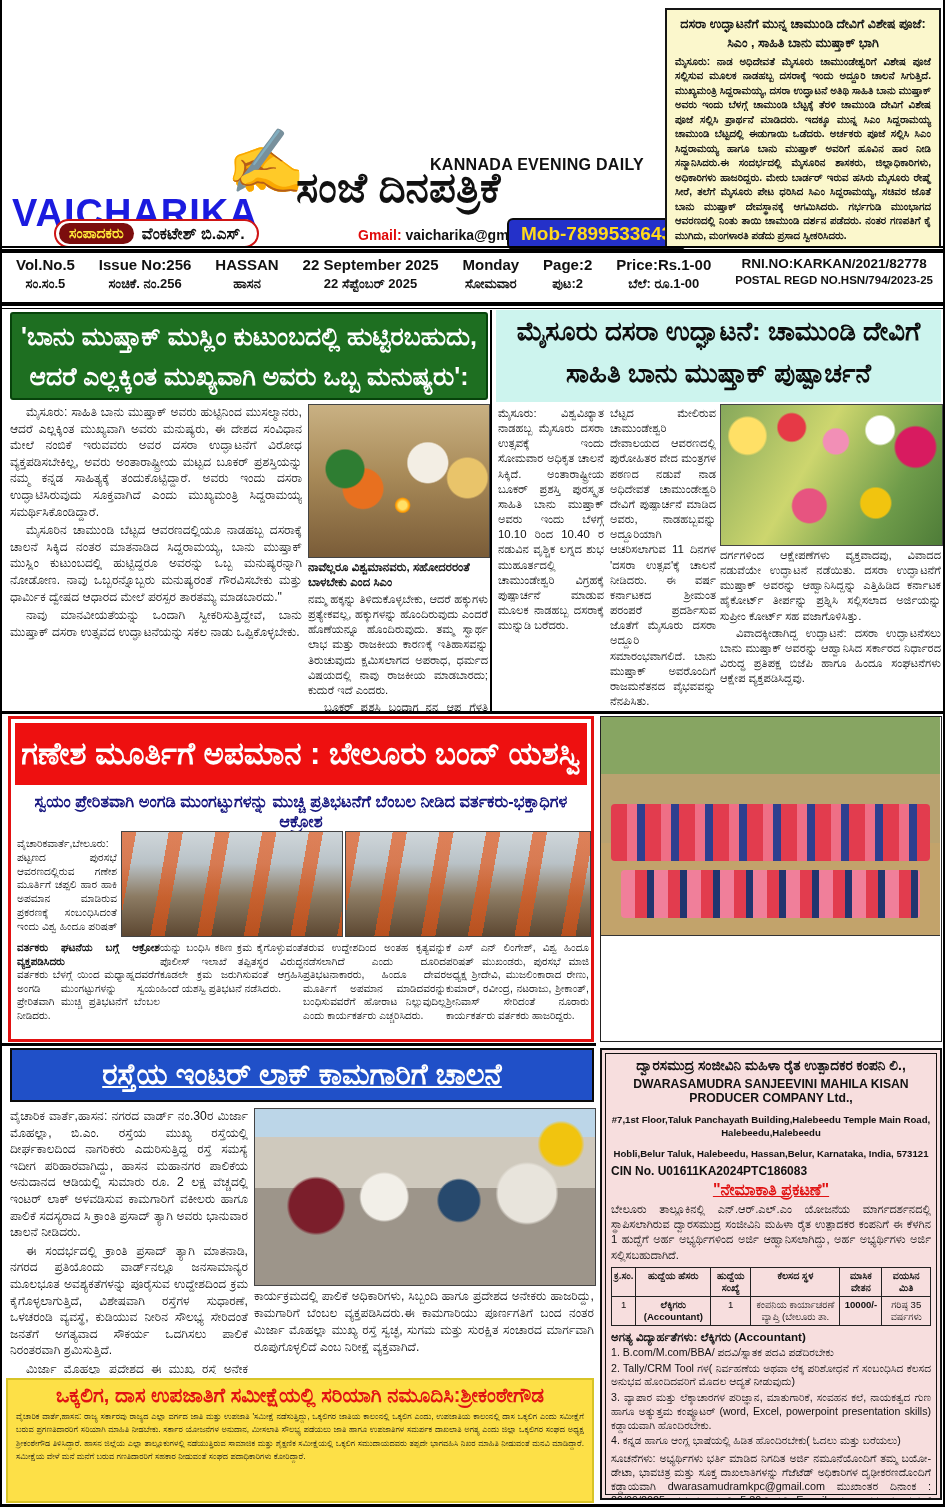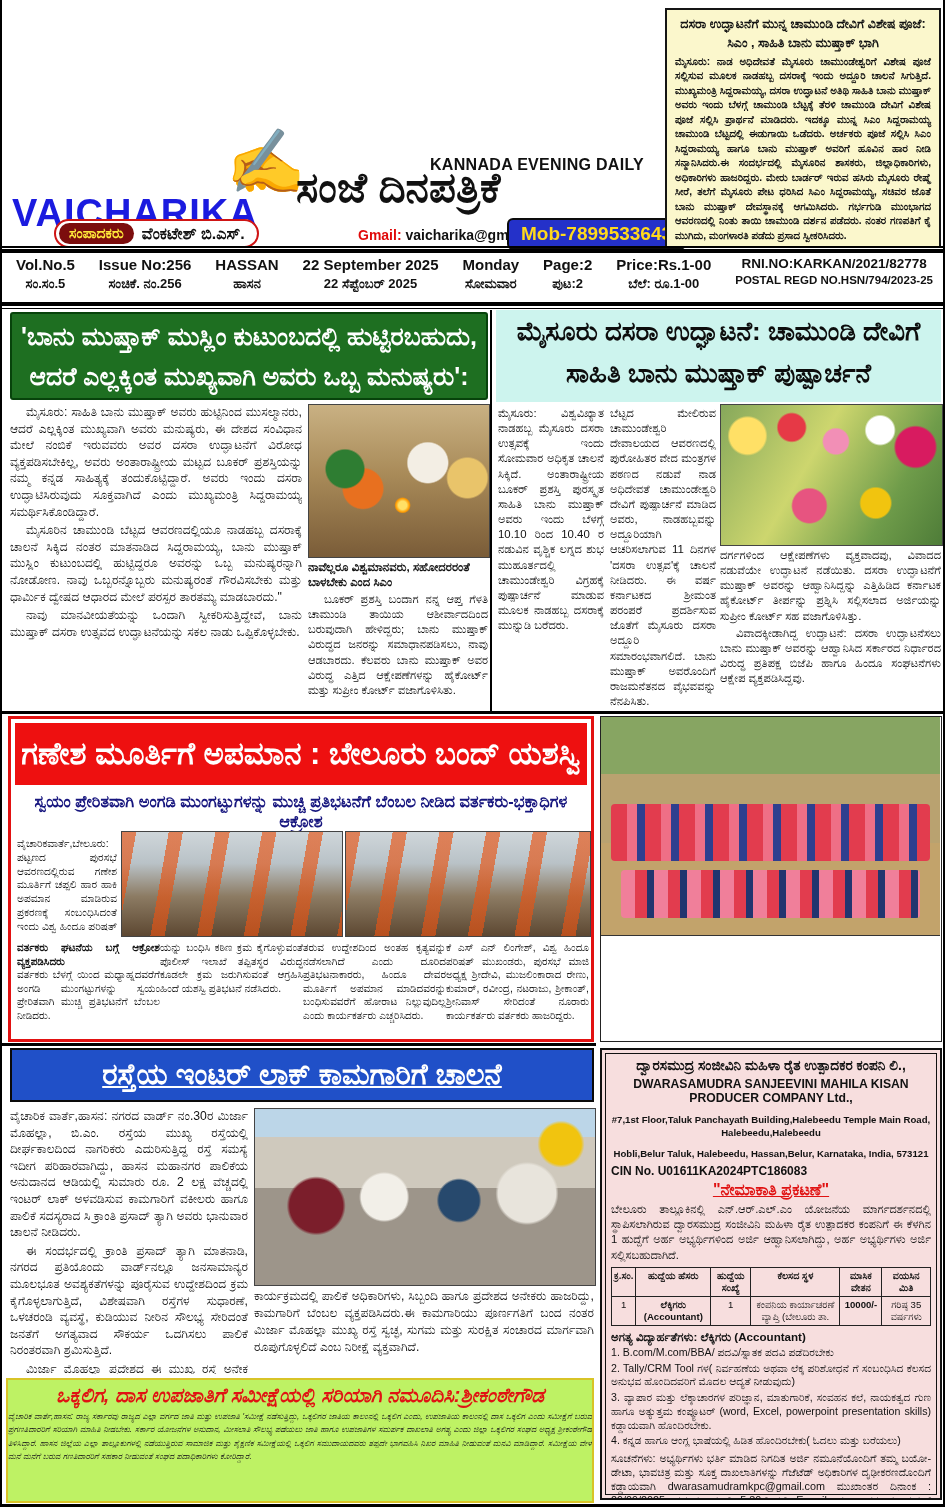--- a/index.html
+++ b/index.html
@@ -73,22 +73,22 @@
   .adbox .ttl{color:#e01212;font-weight:bold;font-size:16px;text-align:center;text-decoration:underline;margin:3px 0;}
   .adbox .para{font-size:11.3px;line-height:1.35;text-align:justify;}
   .adtable{width:100%;border-collapse:collapse;margin-top:4px;}
   .adtable th,.adtable td{border:1px solid #222;font-size:9.6px;padding:2px 2px;vertical-align:top;}
   .adtable th{font-weight:bold;text-align:center;}
   .adtable td{text-align:center;}
   .adbox .q{font-size:11.6px;font-weight:bold;margin-top:4px;}
   .adbox .li{font-size:10.6px;line-height:1.3;text-align:justify;margin-top:2px;}
   .adbox .notes{font-size:10.8px;line-height:1.3;text-align:justify;margin-top:3px;}
   
-  .ybox{left:4px;top:1378px;width:588px;height:125px;background:#bef264;border:2px solid #d8c427;
-        padding:3px 0;overflow:hidden;font-style:italic;}
+  .ybox{left:4px;top:1378px;width:588px;height:125px;background:#fde047;border:2px solid #d8c427;
+        padding:3px 8px;overflow:hidden;}
   .ybox .h{color:#e01313;font-weight:bold;font-size:20px;text-align:center;line-height:1.2;}
   .ybox .b{font-size:8.2px;line-height:1.62;text-align:justify;margin-top:3px;color:#1c1c1c;}
   
   .ph-lamp{background:
     radial-gradient(circle at 52% 66%, #ffe066 0 3%, #ff9a00 5%, rgba(0,0,0,0) 6%),
     radial-gradient(circle at 20% 42%, #2e7d32 0 11%, rgba(0,0,0,0) 12%),
     radial-gradient(circle at 30% 55%, #e8701f 0 13%, rgba(0,0,0,0) 14%),
     radial-gradient(circle at 66% 38%, #f3eee4 0 13%, rgba(0,0,0,0) 14%),
     radial-gradient(circle at 88% 48%, #e9c46a 0 11%, rgba(0,0,0,0) 12%),
     linear-gradient(180deg,#c9b183 0%,#a98b59 45%,#7a5c38 100%);}
@@ -183,20 +183,21 @@
 
   <div class="abs hl-green">'ಬಾನು ಮುಷ್ತಾಕ್ ಮುಸ್ಲಿಂ ಕುಟುಂಬದಲ್ಲಿ ಹುಟ್ಟಿರಬಹುದು, ಆದರೆ ಎಲ್ಲಕ್ಕಿಂತ ಮುಖ್ಯವಾಗಿ ಅವರು ಒಬ್ಬ ಮನುಷ್ಯರು': ಮುಖ್ಯಮಂತ್ರಿ</div>
   <div class="abs jt body-txt" style="left:8px;top:404px;width:292px;height:308px;">
     <p>ಮೈಸೂರು: ಸಾಹಿತಿ ಬಾನು ಮುಷ್ತಾಕ್ ಅವರು ಹುಟ್ಟಿನಿಂದ ಮುಸಲ್ಮಾನರು, ಆದರೆ ಎಲ್ಲಕ್ಕಿಂತ ಮುಖ್ಯವಾಗಿ ಅವರು ಮನುಷ್ಯರು, ಈ ದೇಶದ ಸಂವಿಧಾನ ಮೇಲೆ ನಂಬಿಕೆ ಇರುವವರು ಅವರ ದಸರಾ ಉದ್ಘಾಟನೆಗೆ ವಿರೋಧ ವ್ಯಕ್ತಪಡಿಸಬೇಕಿಲ್ಲ, ಅವರು ಅಂತಾರಾಷ್ಟ್ರೀಯ ಮಟ್ಟದ ಬೂಕರ್ ಪ್ರಶಸ್ತಿಯನ್ನು ನಮ್ಮ ಕನ್ನಡ ಸಾಹಿತ್ಯಕ್ಕೆ ತಂದುಕೊಟ್ಟಿದ್ದಾರೆ. ಅವರು ಇಂದು ದಸರಾ ಉದ್ಘಾಟಿಸಿರುವುದು ಸೂಕ್ತವಾಗಿದೆ ಎಂದು ಮುಖ್ಯಮಂತ್ರಿ ಸಿದ್ದರಾಮಯ್ಯ ಸಮರ್ಥಿಸಿಕೊಂಡಿದ್ದಾರೆ.</p>
     <p>ಮೈಸೂರಿನ ಚಾಮುಂಡಿ ಬೆಟ್ಟದ ಆವರಣದಲ್ಲಿಯೂ ನಾಡಹಬ್ಬ ದಸರಾಕ್ಕೆ ಚಾಲನೆ ಸಿಕ್ಕಿದ ನಂತರ ಮಾತನಾಡಿದ ಸಿದ್ದರಾಮಯ್ಯ, ಬಾನು ಮುಷ್ತಾಕ್ ಮುಸ್ಲಿಂ ಕುಟುಂಬದಲ್ಲಿ ಹುಟ್ಟಿದ್ದರೂ ಅವರನ್ನು ಒಬ್ಬ ಮನುಷ್ಯರನ್ನಾಗಿ ನೋಡೋಣ. ನಾವು ಒಬ್ಬರನ್ನೊಬ್ಬರು ಮನುಷ್ಯರಂತೆ ಗೌರವಿಸಬೇಕು ಮತ್ತು ಧಾರ್ಮಿಕ ದ್ವೇಷದ ಆಧಾರದ ಮೇಲೆ ಪರಸ್ಪರ ತಾರತಮ್ಯ ಮಾಡಬಾರದು."</p>
     <p>ನಾವು ಮಾನವೀಯತೆಯನ್ನು ಒಂದಾಗಿ ಸ್ವೀಕರಿಸುತ್ತಿದ್ದೇವೆ, ಬಾನು ಮುಷ್ತಾಕ್ ದಸರಾ ಉತ್ಸವದ ಉದ್ಘಾಟನೆಯನ್ನು ಸಕಲ ನಾಡು ಒಪ್ಪಿಕೊಳ್ಳಬೇಕು.</p>
   </div>
   <div class="photo ph-lamp" style="left:306px;top:404px;width:180px;height:152px;"></div>
   <div class="abs cap" style="left:306px;top:559px;width:180px;height:30px;overflow:hidden;">ನಾವೆಲ್ಲರೂ ವಿಶ್ವಮಾನವರು, ಸಹೋದರರಂತೆ ಬಾಳಬೇಕು ಎಂದ ಸಿಎಂ</div>
   <div class="abs jt small-txt" style="left:306px;top:592px;width:180px;height:120px;">
+    <p class="nohang">ನಮ್ಮ ಹಕ್ಕನ್ನು ತಿಳಿದುಕೊಳ್ಳಬೇಕು, ಆದರೆ ಹಕ್ಕುಗಳು ಪ್ರತ್ಯೇಕವಲ್ಲ, ಹಕ್ಕುಗಳನ್ನು ಹೊಂದಿರುವುದು ಎಂದರೆ ಹೊಣೆಯನ್ನೂ ಹೊಂದಿರುವುದು. ತಮ್ಮ ಸ್ವಾರ್ಥ ಲಾಭ ಮತ್ತು ರಾಜಕೀಯ ಕಾರಣಕ್ಕೆ ಇತಿಹಾಸವನ್ನು ತಿರುಚುವುದು ಕ್ಷಮಿಸಲಾಗದ ಅಪರಾಧ, ಧರ್ಮದ ವಿಷಯದಲ್ಲಿ ನಾವು ರಾಜಕೀಯ ಮಾಡಬಾರದು; ಕುದುರೆ ಇದೆ ಎಂದರು.</p>
     <p>ಬೂಕರ್ ಪ್ರಶಸ್ತಿ ಬಂದಾಗ ನನ್ನ ಆಪ್ತ ಗೆಳತಿ ಚಾಮುಂಡಿ ತಾಯಿಯ ಆಶೀರ್ವಾದದಿಂದ ಬರುವುದಾಗಿ ಹೇಳಿದ್ದರು; ಬಾನು ಮುಷ್ತಾಕ್ ವಿರುದ್ಧದ ಜನರನ್ನು ಸಮಾಧಾನಪಡಿಸಲು, ನಾವು ಆಡಬಾರದು. ಕೆಲವರು ಬಾನು ಮುಷ್ತಾಕ್ ಅವರ ವಿರುದ್ಧ ಎತ್ತಿದ ಆಕ್ಷೇಪಣೆಗಳನ್ನು ಹೈಕೋರ್ಟ್ ಮತ್ತು ಸುಪ್ರೀಂ ಕೋರ್ಟ್ ವಜಾಗೊಳಿಸಿತು.</p>
   </div>
   <div class="vdiv" style="left:488px;top:310px;height:402px;"></div>
 
   <div class="abs hl-cyan">ಮೈಸೂರು ದಸರಾ ಉದ್ಘಾಟನೆ: ಚಾಮುಂಡಿ ದೇವಿಗೆ ಸಾಹಿತಿ ಬಾನು ಮುಷ್ತಾಕ್ ಪುಷ್ಪಾರ್ಚನೆ</div>
   <div class="abs jt small-txt" style="left:496px;top:406px;width:106px;height:306px;">
     <p class="nohang">ಮೈಸೂರು: ವಿಶ್ವವಿಖ್ಯಾತ ನಾಡಹಬ್ಬ ಮೈಸೂರು ದಸರಾ ಉತ್ಸವಕ್ಕೆ ಇಂದು ಸೋಮವಾರ ಅಧಿಕೃತ ಚಾಲನೆ ಸಿಕ್ಕಿದೆ. ಅಂತಾರಾಷ್ಟ್ರೀಯ ಬೂಕರ್ ಪ್ರಶಸ್ತಿ ಪುರಸ್ಕೃತ ಸಾಹಿತಿ ಬಾನು ಮುಷ್ತಾಕ್ ಅವರು ಇಂದು ಬೆಳಗ್ಗೆ 10.10 ರಿಂದ 10.40 ರ ನಡುವಿನ ವೃಶ್ಚಿಕ ಲಗ್ನದ ಶುಭ ಮುಹೂರ್ತದಲ್ಲಿ ಚಾಮುಂಡೇಶ್ವರಿ ವಿಗ್ರಹಕ್ಕೆ ಪುಷ್ಪಾರ್ಚನೆ ಮಾಡುವ ಮೂಲಕ ನಾಡಹಬ್ಬ ದಸರಾಕ್ಕೆ ಮುನ್ನುಡಿ ಬರೆದರು.</p>
   </div>
   <div class="abs jt small-txt" style="left:608px;top:406px;width:106px;height:306px;">
     <p class="nohang">ಬೆಟ್ಟದ ಮೇಲಿರುವ ಚಾಮುಂಡೇಶ್ವರಿ ದೇವಾಲಯದ ಆವರಣದಲ್ಲಿ ಪುರೋಹಿತರ ವೇದ ಮಂತ್ರಗಳ ಪಠಣದ ನಡುವೆ ನಾಡ ಅಧಿದೇವತೆ ಚಾಮುಂಡೇಶ್ವರಿ ದೇವಿಗೆ ಪುಷ್ಪಾರ್ಚನೆ ಮಾಡಿದ ಅವರು, ನಾಡಹಬ್ಬವನ್ನು ಅದ್ದೂರಿಯಾಗಿ ಆಚರಿಸಲಾಗುವ 11 ದಿನಗಳ 'ದಸರಾ ಉತ್ಸವ'ಕ್ಕೆ ಚಾಲನೆ ನೀಡಿದರು. ಈ ವರ್ಷ ಕರ್ನಾಟಕದ ಶ್ರೀಮಂತ ಪರಂಪರೆ ಪ್ರದರ್ಶಿಸುವ ಜೊತೆಗೆ ಮೈಸೂರು ದಸರಾ ಅದ್ದೂರಿ ಸಮಾರಂಭವಾಗಲಿದೆ. ಬಾನು ಮುಷ್ತಾಕ್ ಅವರೊಂದಿಗೆ ರಾಜಮನೆತನದ ವೈಭವವನ್ನು ನೆನಪಿಸಿತು.</p>

